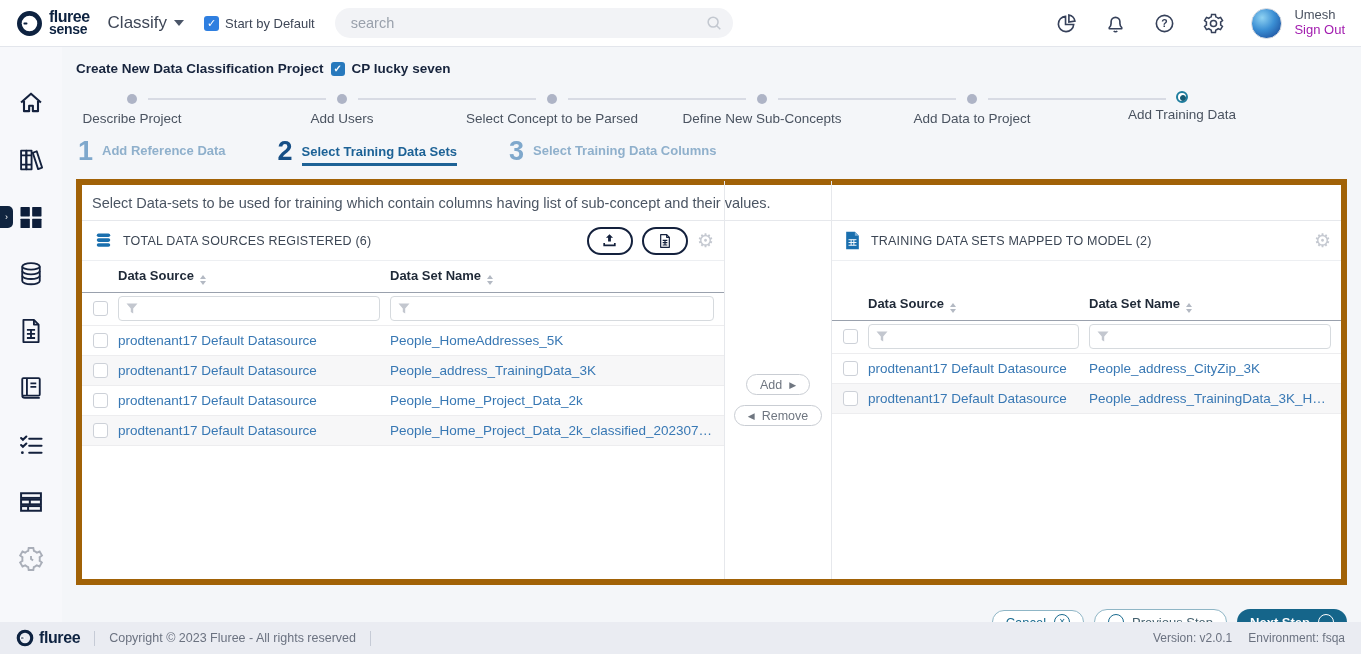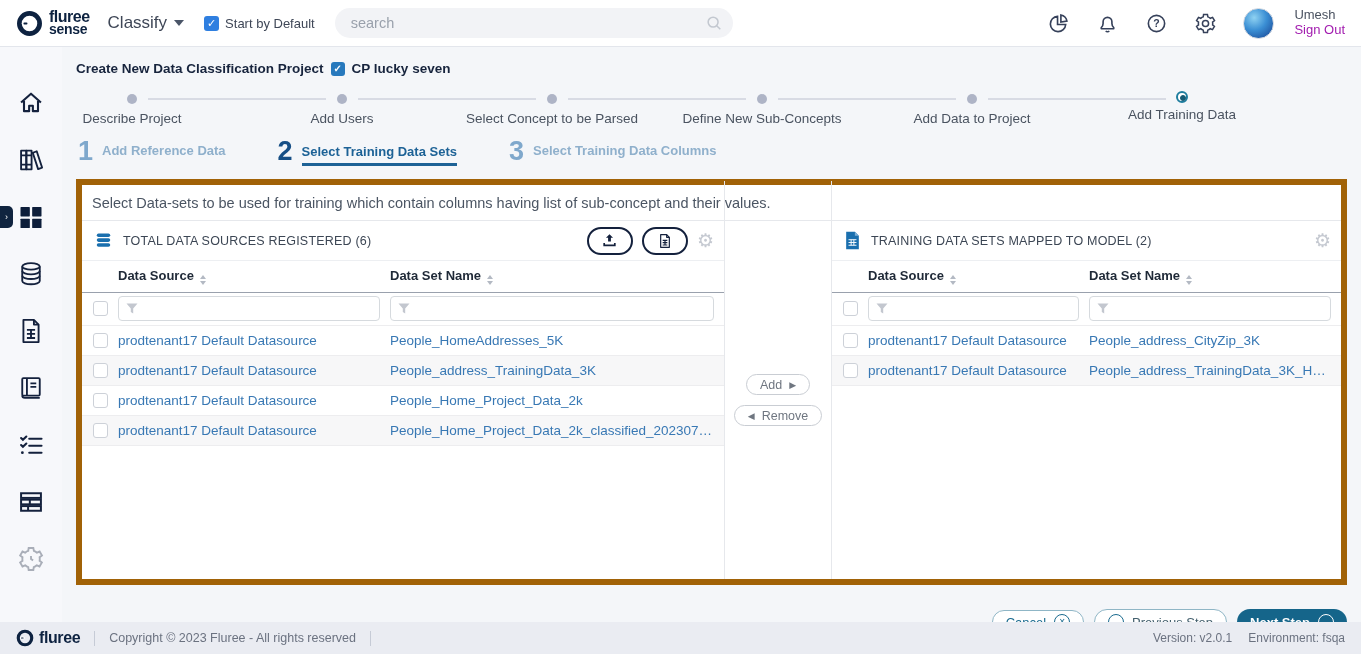--- a/index.html
+++ b/index.html
@@ -17,21 +17,21 @@
   .module-select { display:flex; align-items:center; gap:7px; margin-left:18px; font-size:17px; color:#3f4757; cursor:pointer; }
   .caret-down { width:0; height:0; border-left:5px solid transparent; border-right:5px solid transparent; border-top:6px solid #4a5568; }
   .start-default { display:flex; align-items:center; gap:6px; margin-left:20px; font-size:13px; color:#3f4757; }
   .cb-checked { width:15px; height:15px; background:#2f7fe0; border-radius:3px; color:#fff; font-size:11px; display:inline-flex; align-items:center; justify-content:center; }
   .search-wrap { position:relative; margin-left:20px; width:398px; }
   .search-wrap input { width:100%; height:30px; border:none; border-radius:15px; background:#f2f3f6; padding:0 34px 0 16px; font-size:14.5px; color:#374151; font-family:"Liberation Sans",sans-serif; }
   .search-wrap input::placeholder { color:#9aa1ac; }
   .search-wrap .mag { position:absolute; right:10px; top:6px; }
   .top-right { margin-left:auto; display:flex; align-items:center; gap:26px; }
   .ticon { width:23px; height:23px; color:#36415a; cursor:pointer; }
-  .user-chip { display:flex; align-items:center; gap:20px; }
+  .user-chip { display:flex; align-items:center; gap:12px; }
   .avatar { width:31px; height:31px; border-radius:50%; background:radial-gradient(circle at 35% 30%, #8fd2f2 0%, #3b8fd4 45%, #153f8f 100%); border:1px solid #cfd6e0; }
   .user-names { line-height:1.15; }
   .user-name { font-size:13px; color:#4a5260; }
   .sign-out { font-size:13px; color:#a21caf; cursor:pointer; }
 
   
   .shell { flex:1 1 auto; display:flex; min-height:0; }
   .sidebar { width:62px; flex:0 0 62px; background:#f7f8fb; display:flex; flex-direction:column; align-items:center; padding-top:42px; gap:29px; position:relative; }
   .side-item { width:28px; height:28px; color:#14213d; position:relative; cursor:pointer; }
   .side-item.dim { color:#a9aeb8; }
@@ -57,21 +57,21 @@
   .subtab .lbl { font-size:13px; font-weight:bold; color:#8fb0cc; padding-bottom:2px; }
   .subtab.active .num { color:#174f86; }
   .subtab.active .lbl { color:#1d6296; border-bottom:3px solid #1d6296; padding-bottom:4px; margin-bottom:-7px; }
 
   
   .card { margin-top:12px; background:#fff; border:6px solid #a16207; display:flex; flex-direction:column; }
   .desc-row { height:36px; display:flex; align-items:center; padding:0 10px; font-size:14.5px; color:#4b5563; border-bottom:1px solid #e6e8ec; }
   .panels { display:flex; height:358px; }
   .panel { display:flex; flex-direction:column; min-width:0; }
   .panel.left { flex:0 0 642px; }
-  .panel.right { flex:1 1 auto; }
+  .panel.right { flex:1 1 auto;gap:28px; }
   .transfer-col { flex:0 0 108px; border-left:1px solid #e6e8ec; border-right:1px solid #e6e8ec; display:flex; flex-direction:column; align-items:center; justify-content:center; gap:10px; margin-top:-40px; padding-top:40px; }
 
   .panel-header { height:40px; display:flex; align-items:center; padding:0 10px 0 12px; gap:10px; border-bottom:1px solid #edeff2; }
   .panel-title { font-size:12.5px; color:#3c4654; letter-spacing:0.2px; white-space:nowrap; }
   .panel-tools { margin-left:auto; display:flex; align-items:center; gap:9px; }
   .pill-btn { width:46px; height:28px; border:2px solid #14213d; border-radius:14px; background:#fff; display:flex; align-items:center; justify-content:center; cursor:pointer; }
   .gear-gray { font-size:19px; color:#c5c9d1; line-height:1; cursor:pointer; }
 
   table.grid { width:100%; border-collapse:collapse; table-layout:fixed; }
   .grid th { text-align:left; font-size:13px; color:#1f2937; font-weight:bold; height:31px; padding:0; vertical-align:middle; border-bottom:1px solid #9aa1ad; }

